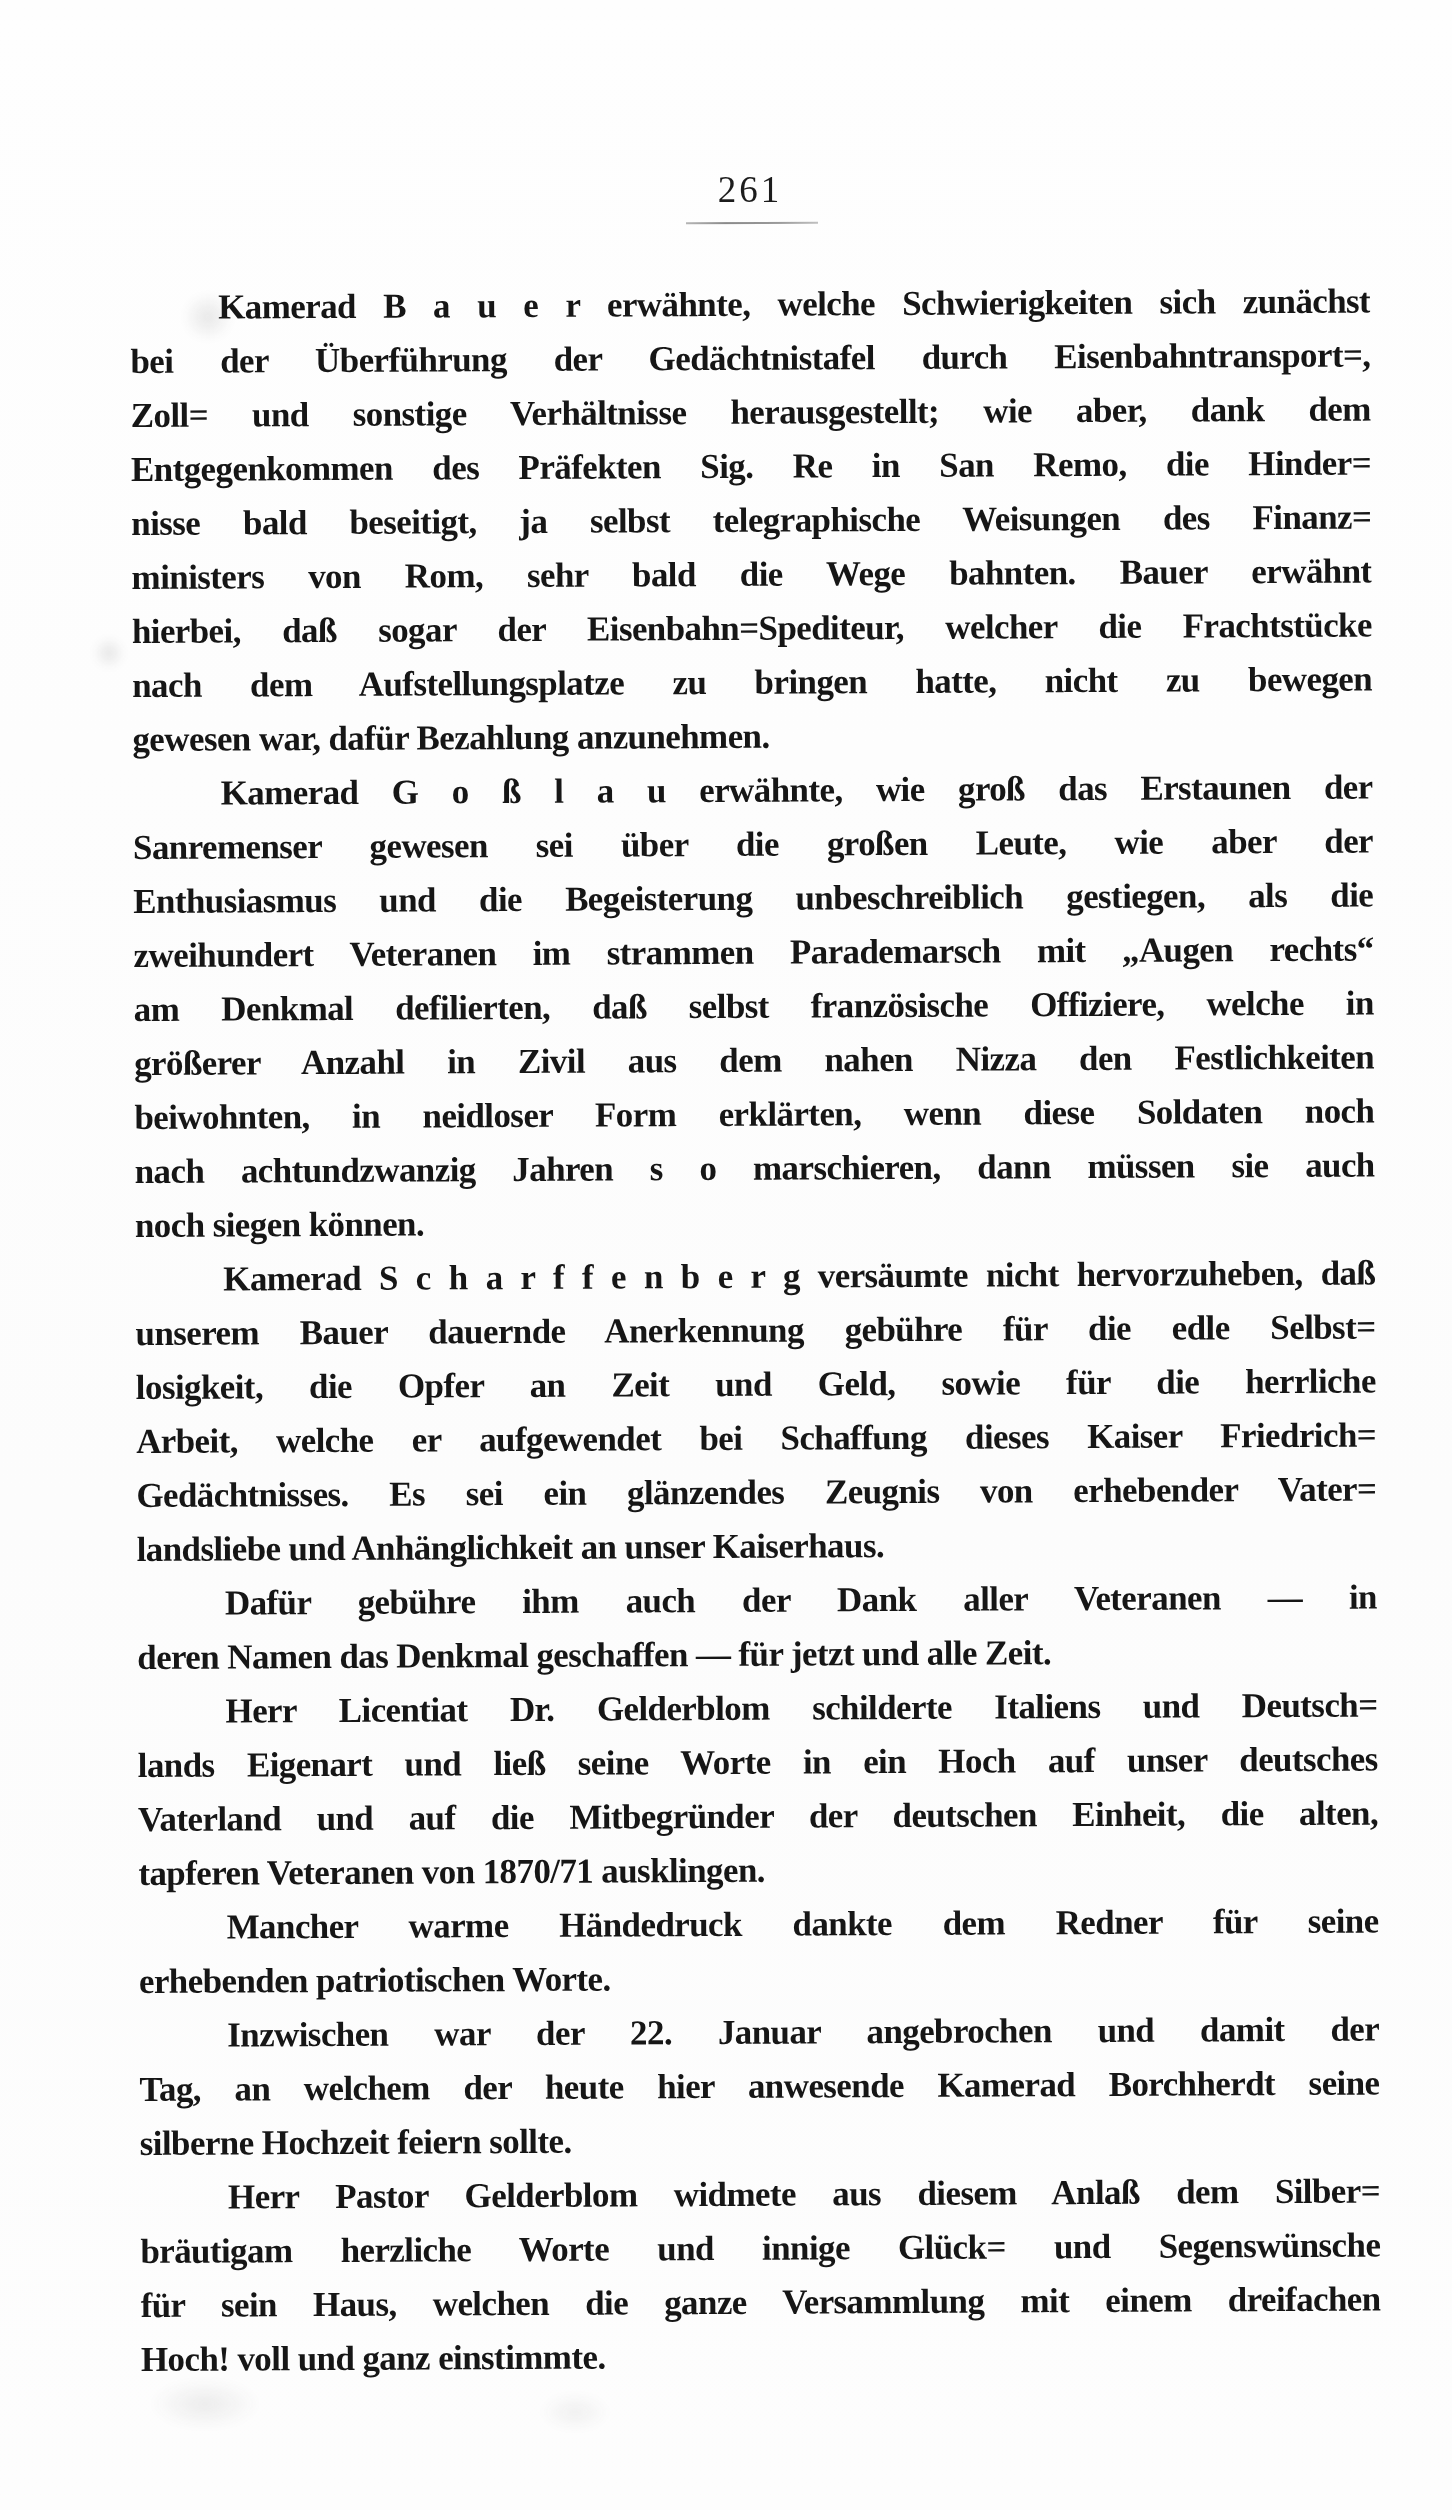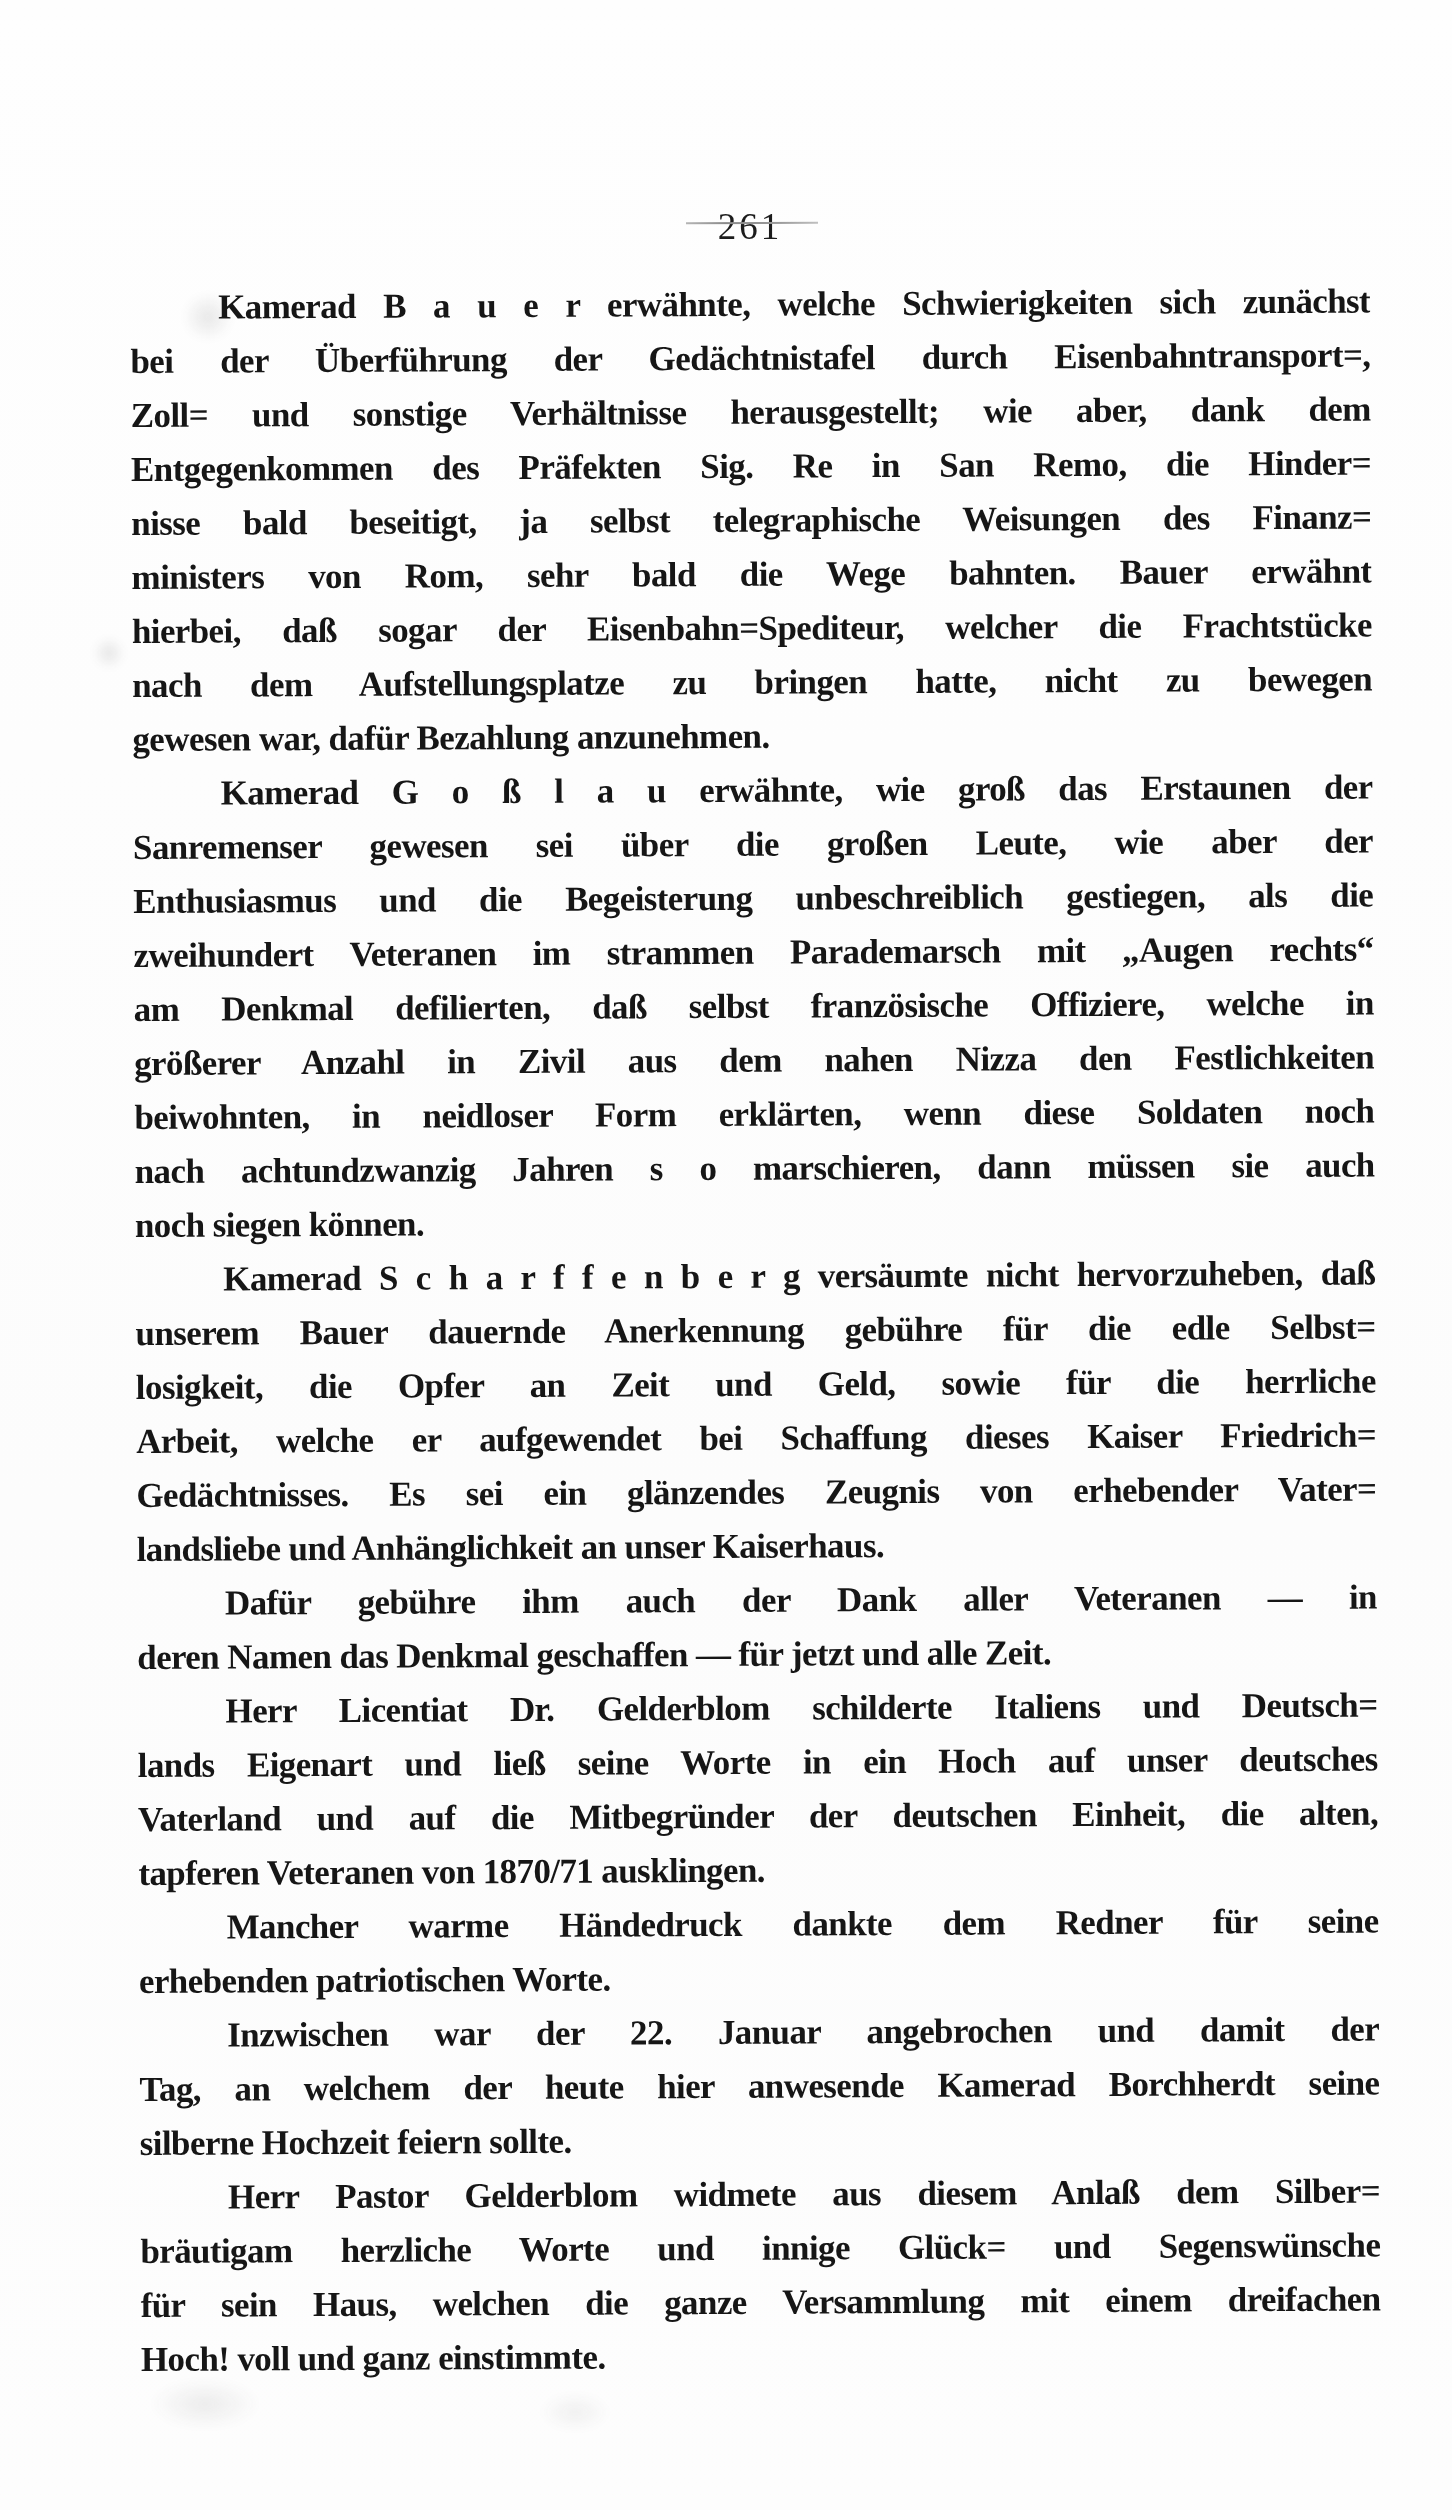--- a/index.html
+++ b/index.html
@@ -19,21 +19,20 @@
   .page-number {
     position: absolute;
     top: 168px;
     left: 130px;
     width: 1240px;
     text-align: center;
     font-size: 37px;
     font-weight: 400;
     letter-spacing: 3px;
     color: #1c1c1c;
-    margin-top: 37px;
   }
   .page-number-rule {
     position: absolute;
     top: 222px;
     left: 686px;
     width: 132px;
     height: 2px;
     background: linear-gradient(90deg, #b5b5b5, #8a8a8a 30%, #9a9a9a 70%, #c0c0c0);
     transform: rotate(-0.3deg);
   }

